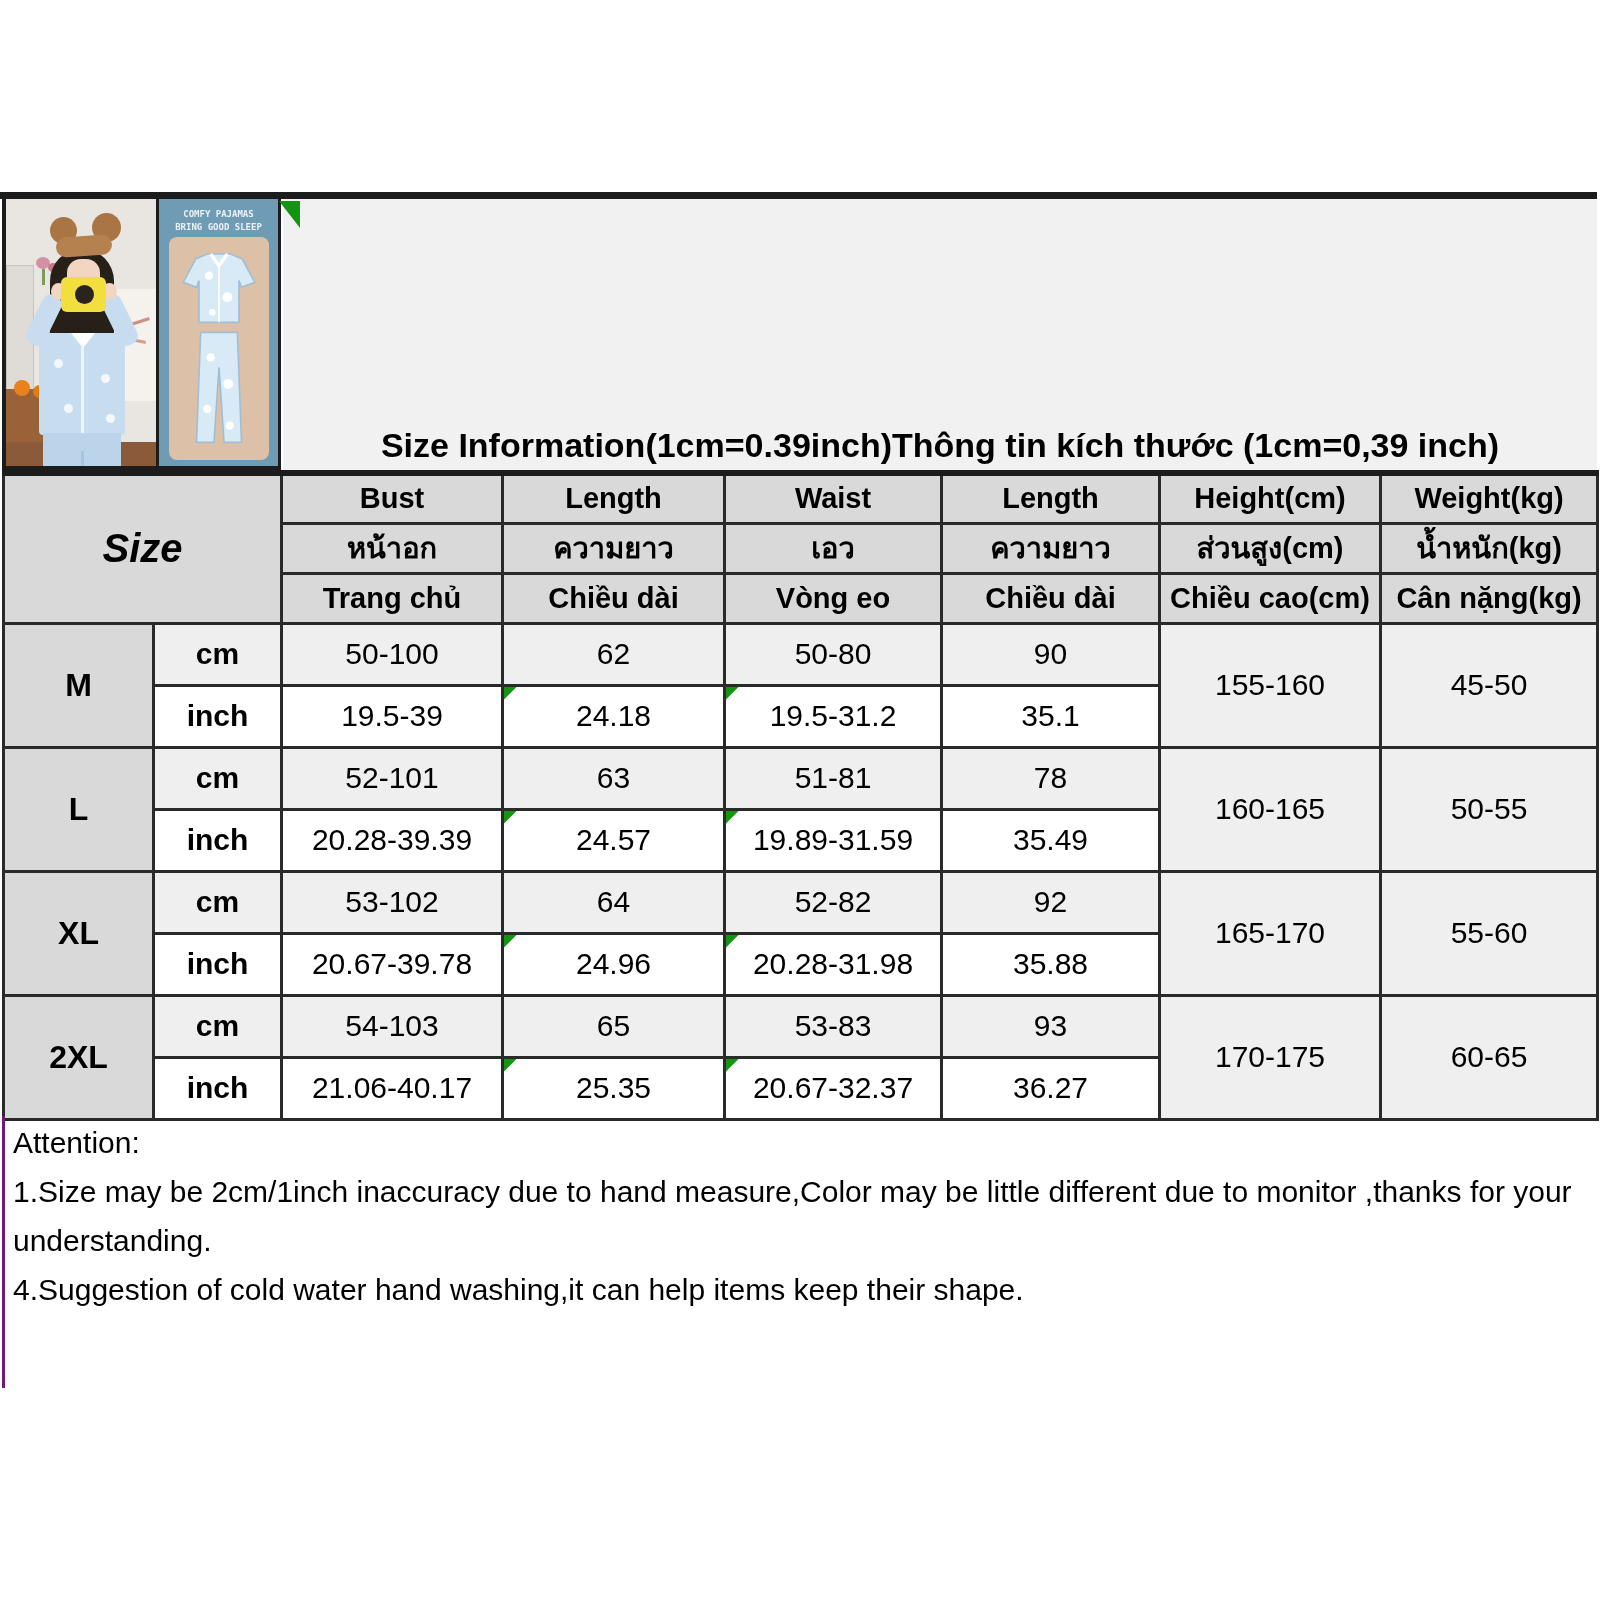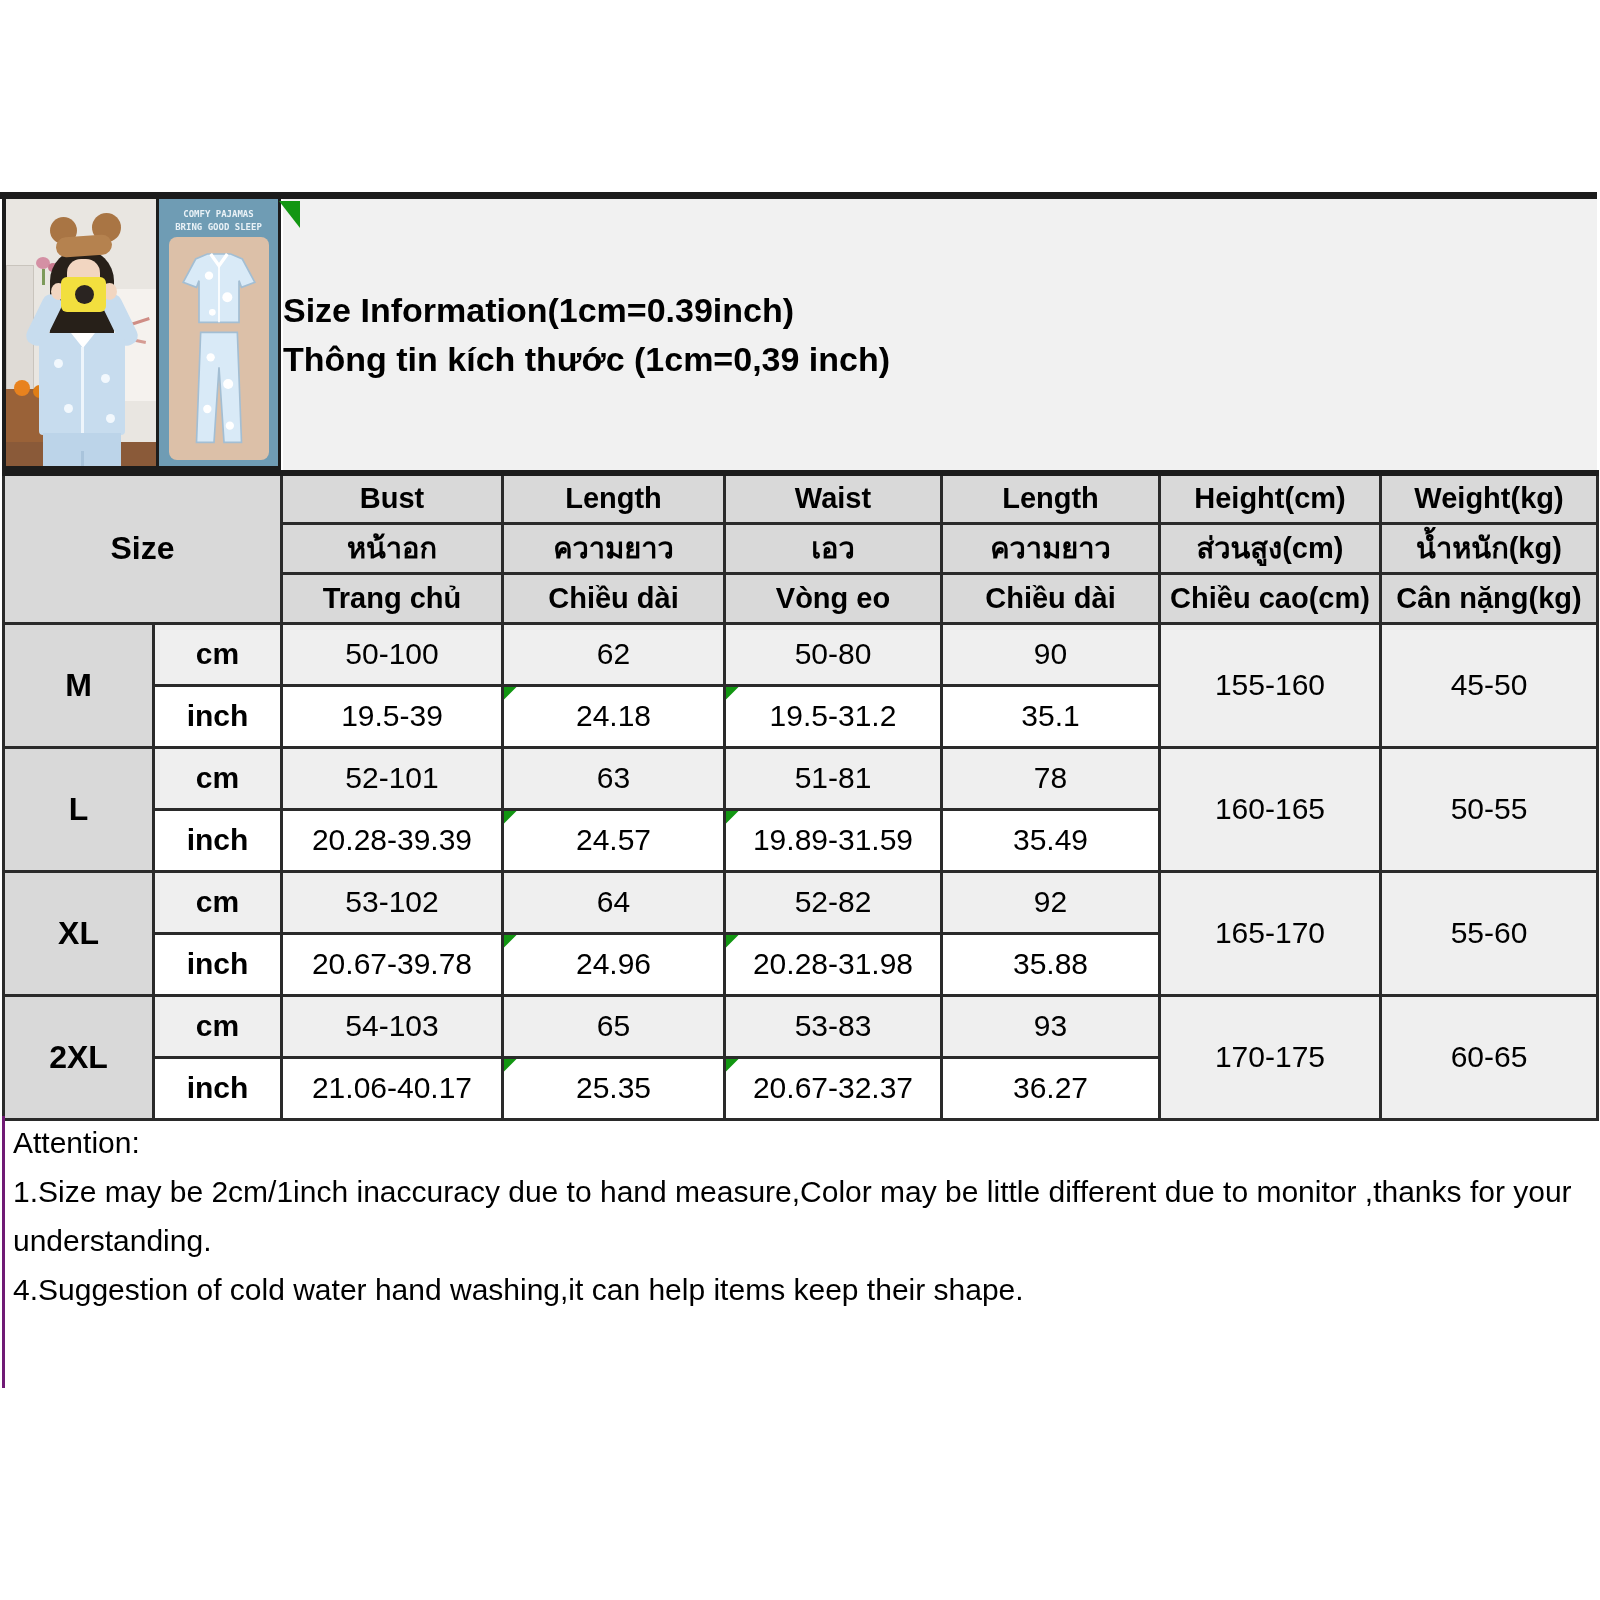--- a/index.html
+++ b/index.html
@@ -49,32 +49,32 @@
   .p-split{left:75px;top:252px;width:3px;height:19px;background:#a9c4dc;}
 
   .card{position:relative;flex:1;background:#6f9cb4;overflow:hidden;}
   .card-text{margin-top:9px;text-align:center;font-family:"DejaVu Sans Mono",monospace;
              font-size:9px;font-weight:bold;color:#e9f1f6;line-height:13px;white-space:nowrap;}
   .card-panel{position:absolute;left:10px;top:38px;width:100px;height:223px;background:#dcc0a8;border-radius:8px;
               display:flex;align-items:center;justify-content:center;}
 
   
   .header-box{position:absolute;left:283px;top:199px;width:1314px;height:271px;background:#f1f1f1;
-              display:flex;flex-direction:column;align-items:flex-start;justify-content:center;box-sizing:border-box;}
+              display:flex;flex-direction:row;align-items:flex-end;justify-content:center;box-sizing:border-box;}
   .header-box .t{font-weight:bold;font-size:34px;line-height:49px;text-align:center;}
 
   
   table.size-table{position:absolute;left:2px;top:470px;width:1594px;border-collapse:collapse;table-layout:fixed;
                    border-top:6px solid #1c1c1c;}
   .size-table td{border:3px solid #2a2a2a;text-align:center;vertical-align:middle;
                  font-size:30px;overflow:hidden;padding:0;}
   .size-table tr.hrow{height:50px;}
   .size-table tr.drow{height:62px;}
   td.hd{font-weight:bold;background:#d9d9d9;font-size:29px;}
-  td.size-head{font-weight:bold;background:#d9d9d9;font-size:32px;}
+  td.size-head{font-weight:bold;background:#d9d9d9;font-size:40px;font-style:italic;}
   td.size-cell{font-weight:bold;background:#d9d9d9;font-size:32px;}
   td.unit{font-weight:bold;margin-top:9px;}
   tr.cmrow td{background:#efefef;}
   tr.cmrow td.size-cell{background:#d9d9d9;}
   tr.inrow td{background:#ffffff;}
   td.range{background:#efefef;}
   td.flagged{position:relative;}
   .cell-flag{position:absolute;left:0;top:0;width:13px;height:13px;background:#129612;
              clip-path:polygon(0 0,100% 0,0 100%);}
 

